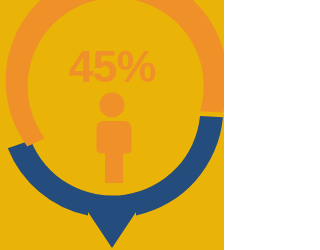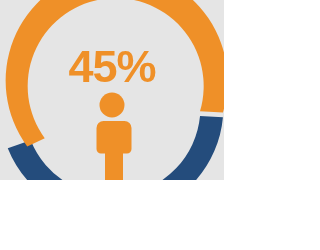--- a/index.html
+++ b/index.html
@@ -7,23 +7,23 @@
     margin: 0;
     padding: 0;
     background: #ffffff;
   }
   body {
     font-family: "Liberation Sans", sans-serif;
   }
   #infographic {
     position: relative;
     width: 224px;
-    height: 180px;
+    height: 250px;
     overflow: hidden;
-    background: #e5e5e5;
+    background: #eab308;
   }
   #infographic svg {
     display: block;
     position: absolute;
     top: 0;
     left: 0;
   }
   .pct-label {
     font-family: "Liberation Sans", sans-serif;
     font-weight: bold;

